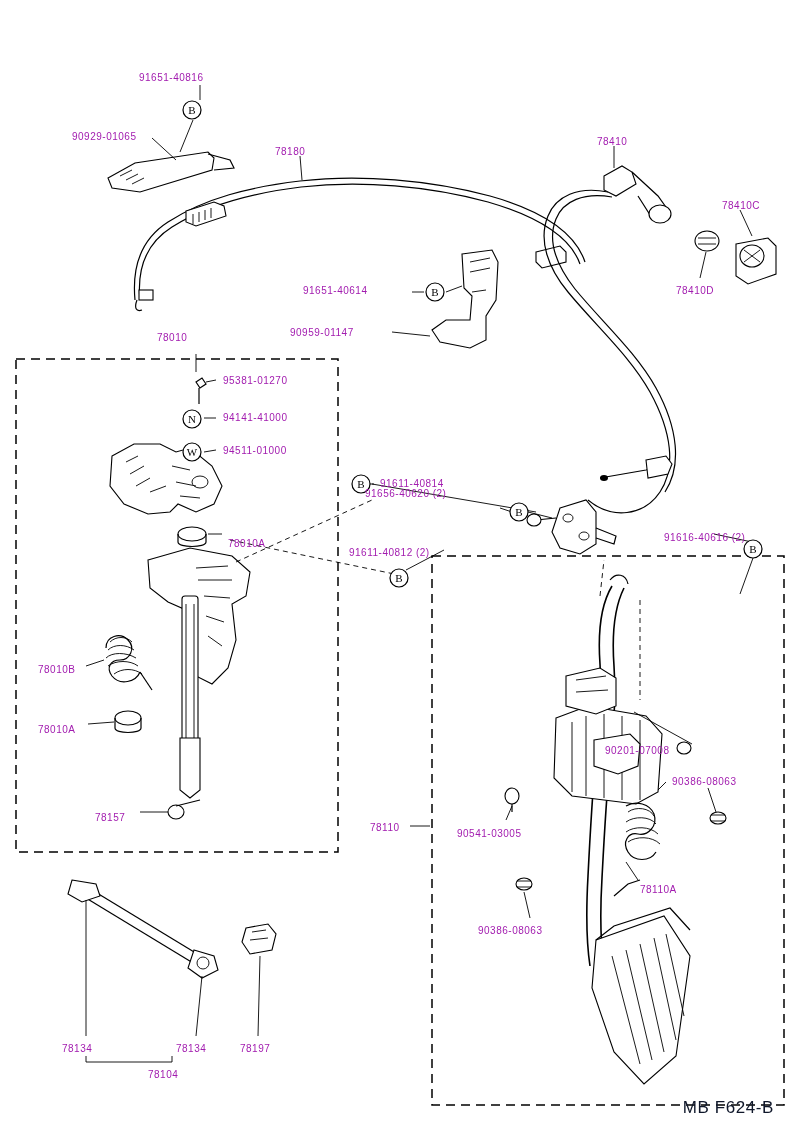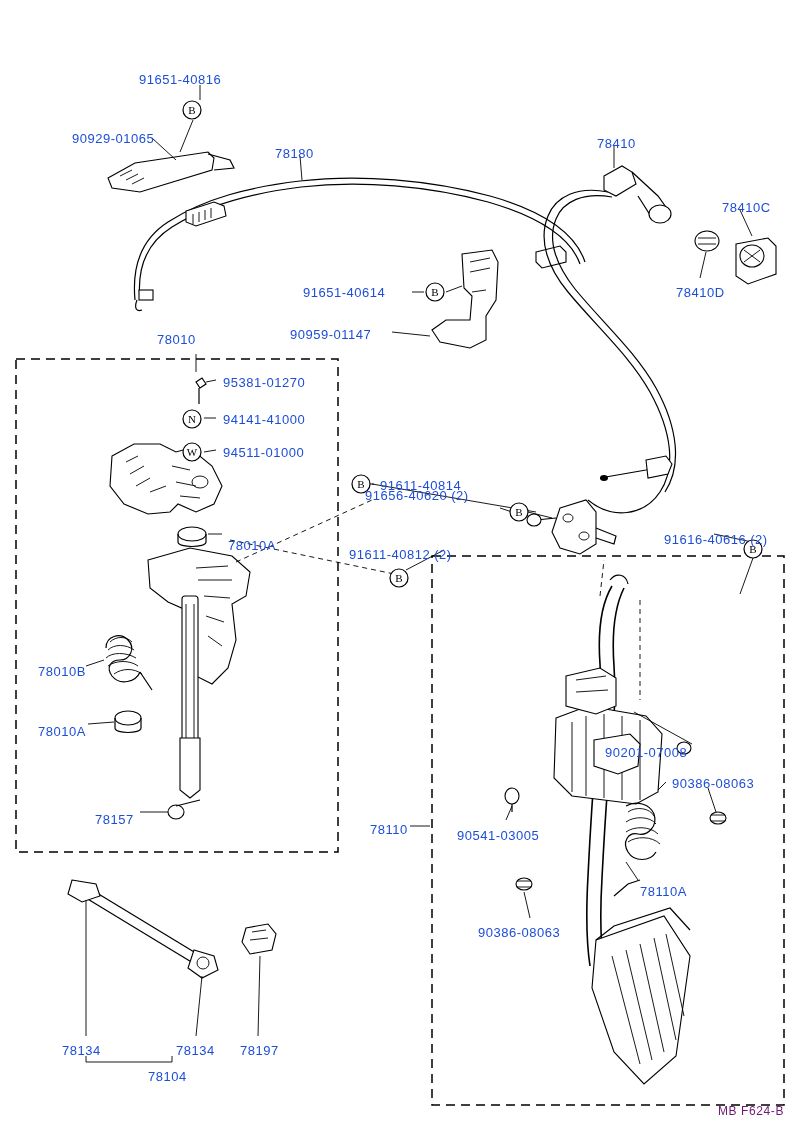--- a/index.html
+++ b/index.html
@@ -11,32 +11,32 @@
     position: relative;
     width: 800px;
     height: 1140px;
     background: #ffffff;
     font-family: "Liberation Sans", sans-serif;
     overflow: hidden;
   }
   .lbl {
     position: absolute;
     font-family: "Liberation Sans", sans-serif;
-    font-size: 13px;
+    font-size: 10px;
     letter-spacing: 0.5px;
-    color: #1d4ed8;
+    color: #a21caf;
     white-space: nowrap;
   }
   .footer {
     position: absolute;
-    right: 16px;
+    right: 26px;
     bottom: 22px;
-    font-size: 12px;
+    font-size: 17px;
     letter-spacing: 0.6px;
-    color: #701a75;
+    color: #0f172a;
     white-space: nowrap;
   }
   svg.art {
     position: absolute;
     left: 0;
     top: 0;
     width: 800px;
     height: 1140px;
   }
   .st { fill: none; stroke: #000; stroke-width: 1.2; }

